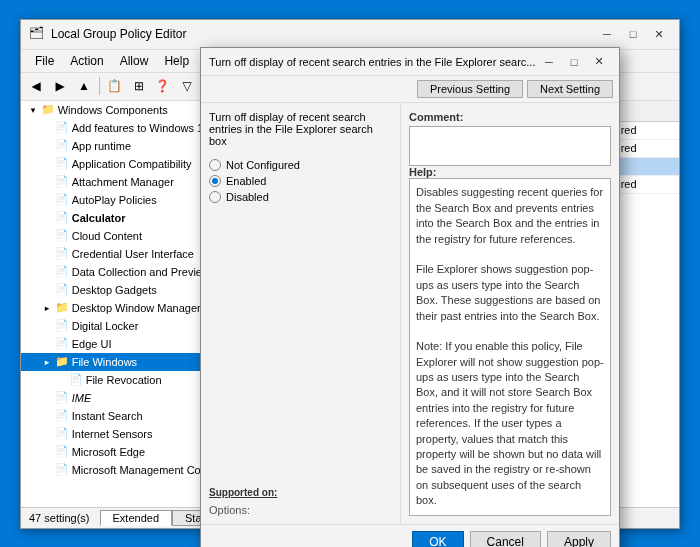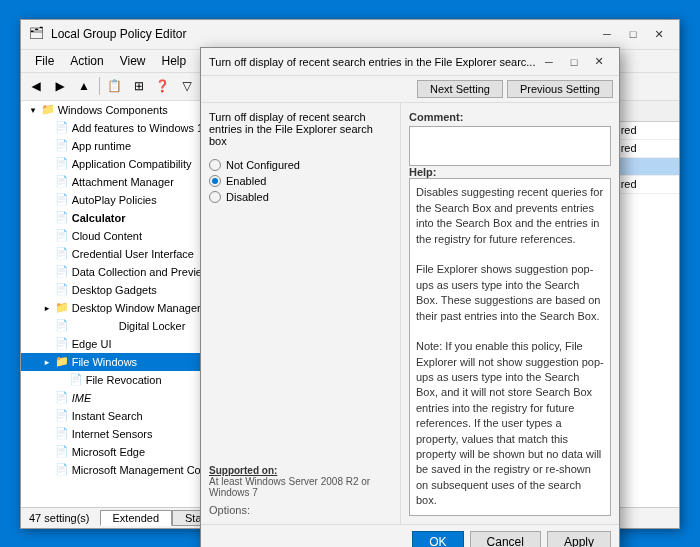--- a/index.html
+++ b/index.html
@@ -496,21 +496,21 @@
     <div class="title-controls">
       <button class="title-btn">─</button>
       <button class="title-btn">□</button>
       <button class="title-btn close">✕</button>
     </div>
   </div>
 
   <div class="menu-bar">
     <span class="menu-item">File</span>
     <span class="menu-item">Action</span>
-    <span class="menu-item">View</span>
+    <span class="menu-item">Allow</span>
     <span class="menu-item">Help</span>
   </div>
 
   <div class="toolbar">
     <button class="toolbar-btn">◀</button>
     <button class="toolbar-btn">▶</button>
     <button class="toolbar-btn">▲</button>
     <div class="toolbar-sep"></div>
     <button class="toolbar-btn">📋</button>
     <button class="toolbar-btn">⊞</button>
@@ -578,21 +578,21 @@
           <span style="font-size: 11px;">Desktop Gadgets</span>
         </div>
         <div class="tree-item" style="padding-left: 18px;">
           <span class="tree-toggle">▸</span>
           <span class="folder-icon">📁</span>
           <span style="font-size: 11px; text-align: center;">Desktop Window Manager</span>
         </div>
         <div class="tree-item" style="padding-left: 18px;">
           <span class="tree-toggle"></span>
           <span class="folder-icon">📄</span>
-          <span style="font-size: 11px; margin-left: 47px;">Digital Locker</span>
+          <span style="font-size: 11px;">Digital Locker</span>
         </div>
         <div class="tree-item" style="padding-left: 18px;">
           <span class="tree-toggle"></span>
           <span class="folder-icon">📄</span>
           <span style="font-size: 11px;">Edge UI</span>
         </div>
         <div class="tree-item selected" style="padding-left: 18px;">
           <span class="tree-toggle">▸</span>
           <span class="folder-icon">📁</span>
           <span style="font-size: 11px;">File Windows</span>
@@ -682,22 +682,22 @@
       <div class="dialog-title">
         <span class="dialog-title-text">Turn off display of recent search entries in the File Explorer searc...</span>
         <div class="dialog-title-controls">
           <button class="title-btn">─</button>
           <button class="title-btn">□</button>
           <button class="title-btn close">✕</button>
         </div>
       </div>
 
       <div class="dialog-nav">
+        <button class="nav-btn">Previous Setting</button>
         <button class="nav-btn">Next Setting</button>
-        <button class="nav-btn">Previous Setting</button>
       </div>
 
       <div class="dialog-content">
 
         <div class="dialog-left">
           <div class="dialog-setting-name">Turn off display of recent search entries in the File Explorer search box</div>
 
           <div class="radio-group">
             <label class="radio-item">
               <div class="radio-circle"></div>
@@ -709,21 +709,20 @@
             </label>
             <label class="radio-item">
               <div class="radio-circle"></div>
               <span>Disabled</span>
             </label>
           </div>
 
           <div class="supported-on">
             <span class="supported-label">Supported on:</span>
             <br>
-            <span class="supported-value">At least Windows Server 2008 R2 or Windows 7</span>
           </div>
 
           <div class="options-section">
             <span>Options:</span>
           </div>
         </div>
 
         <div class="dialog-right">
           <div class="comment-section">
             <span class="dialog-section-title">Comment:</span>

